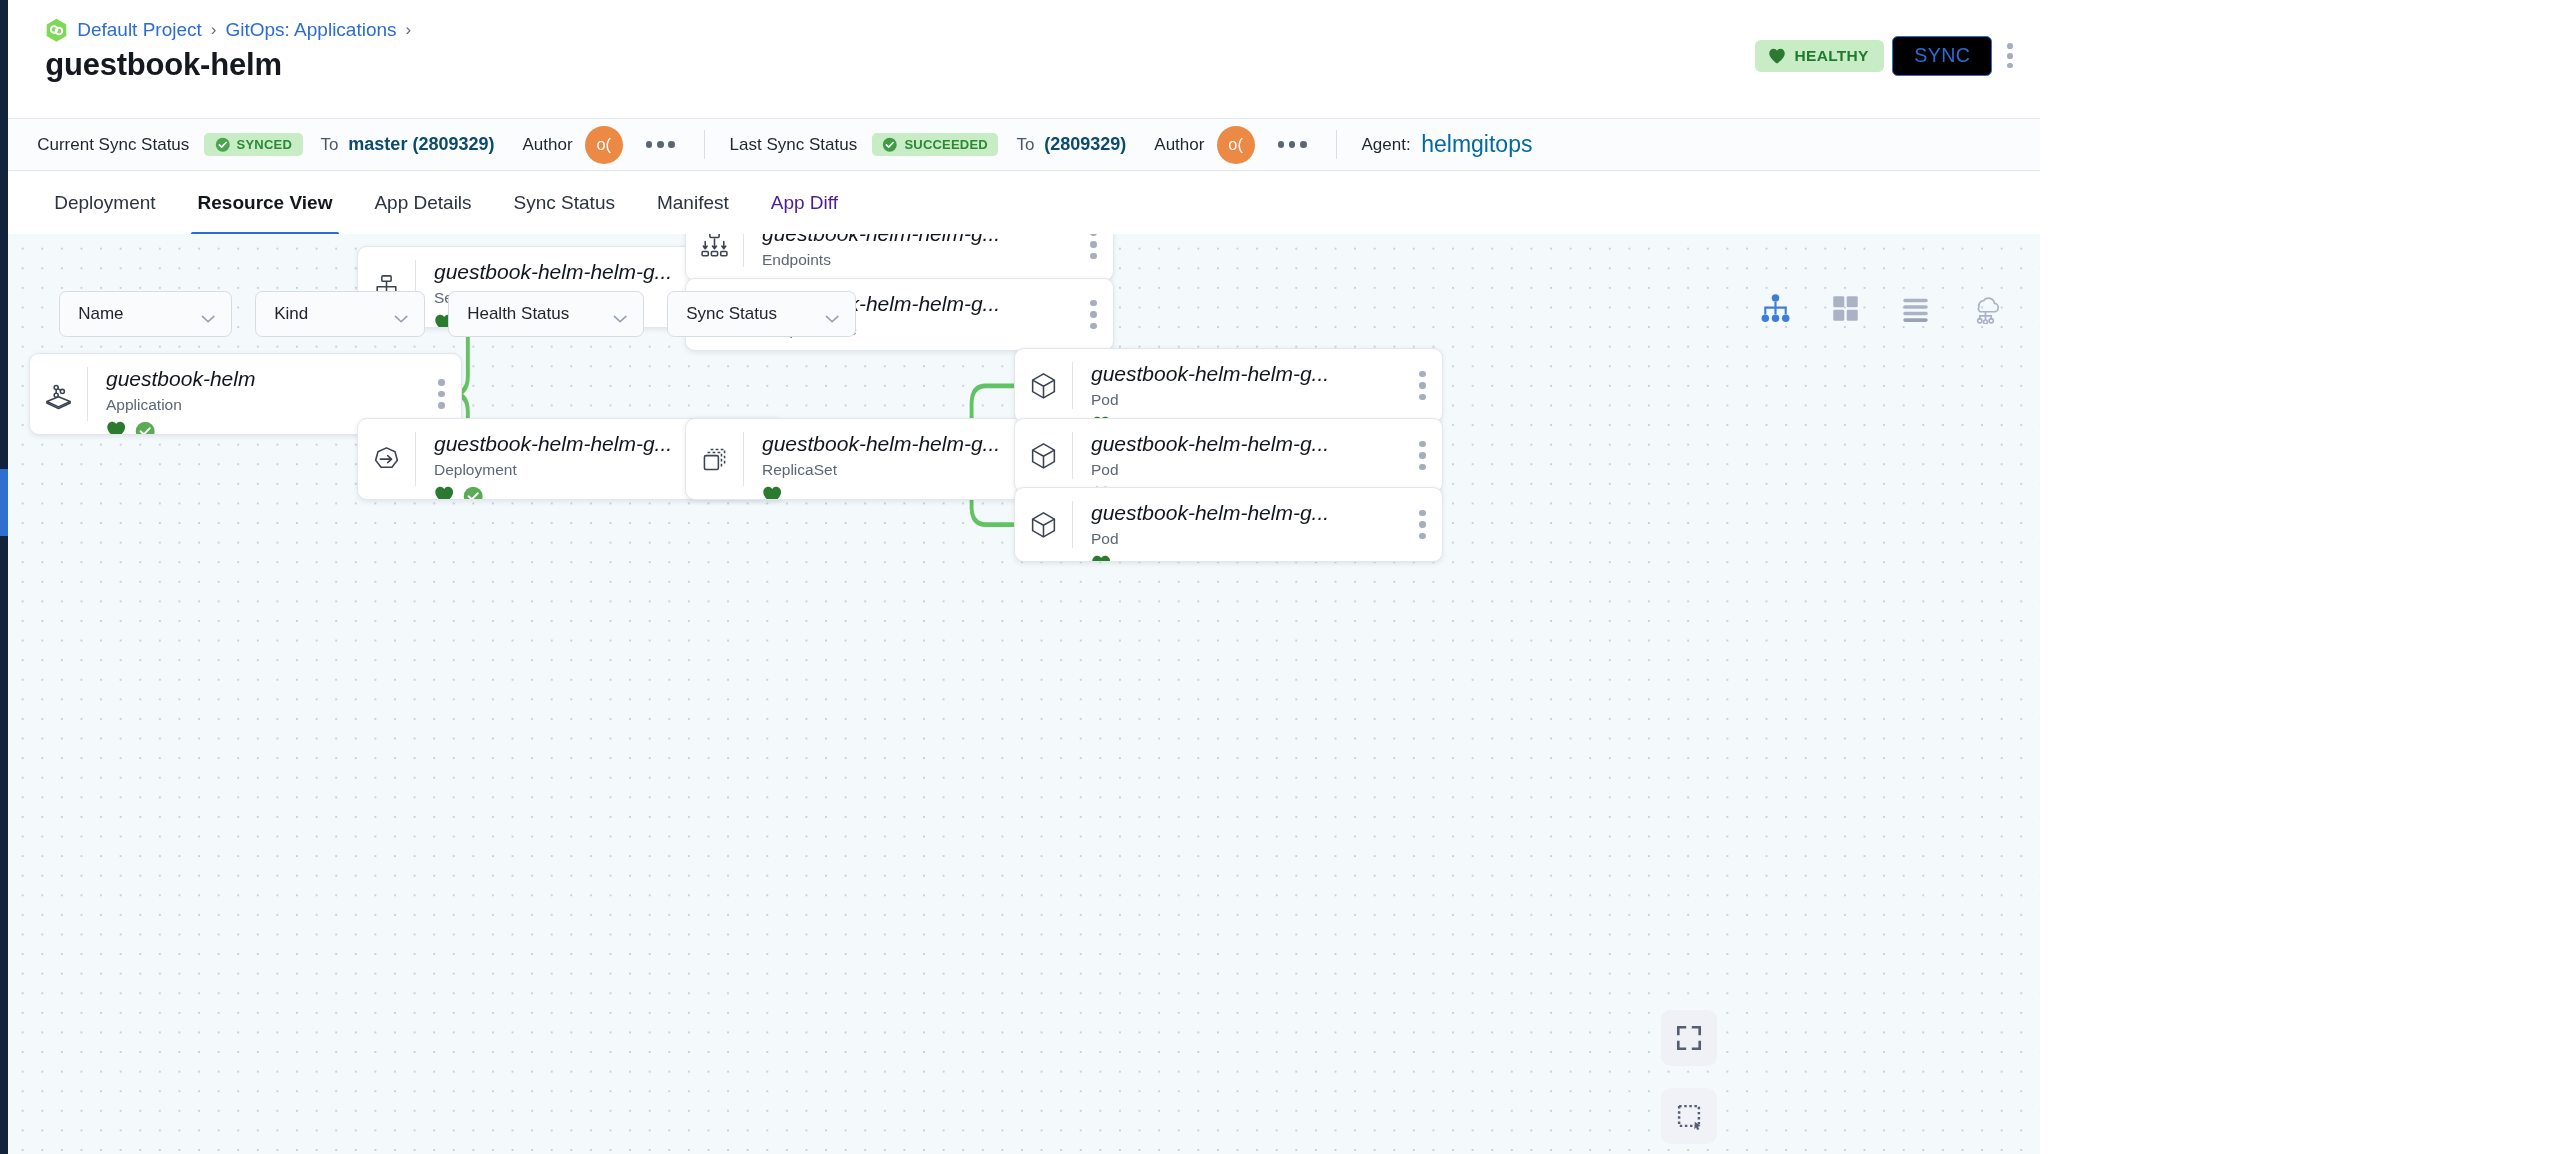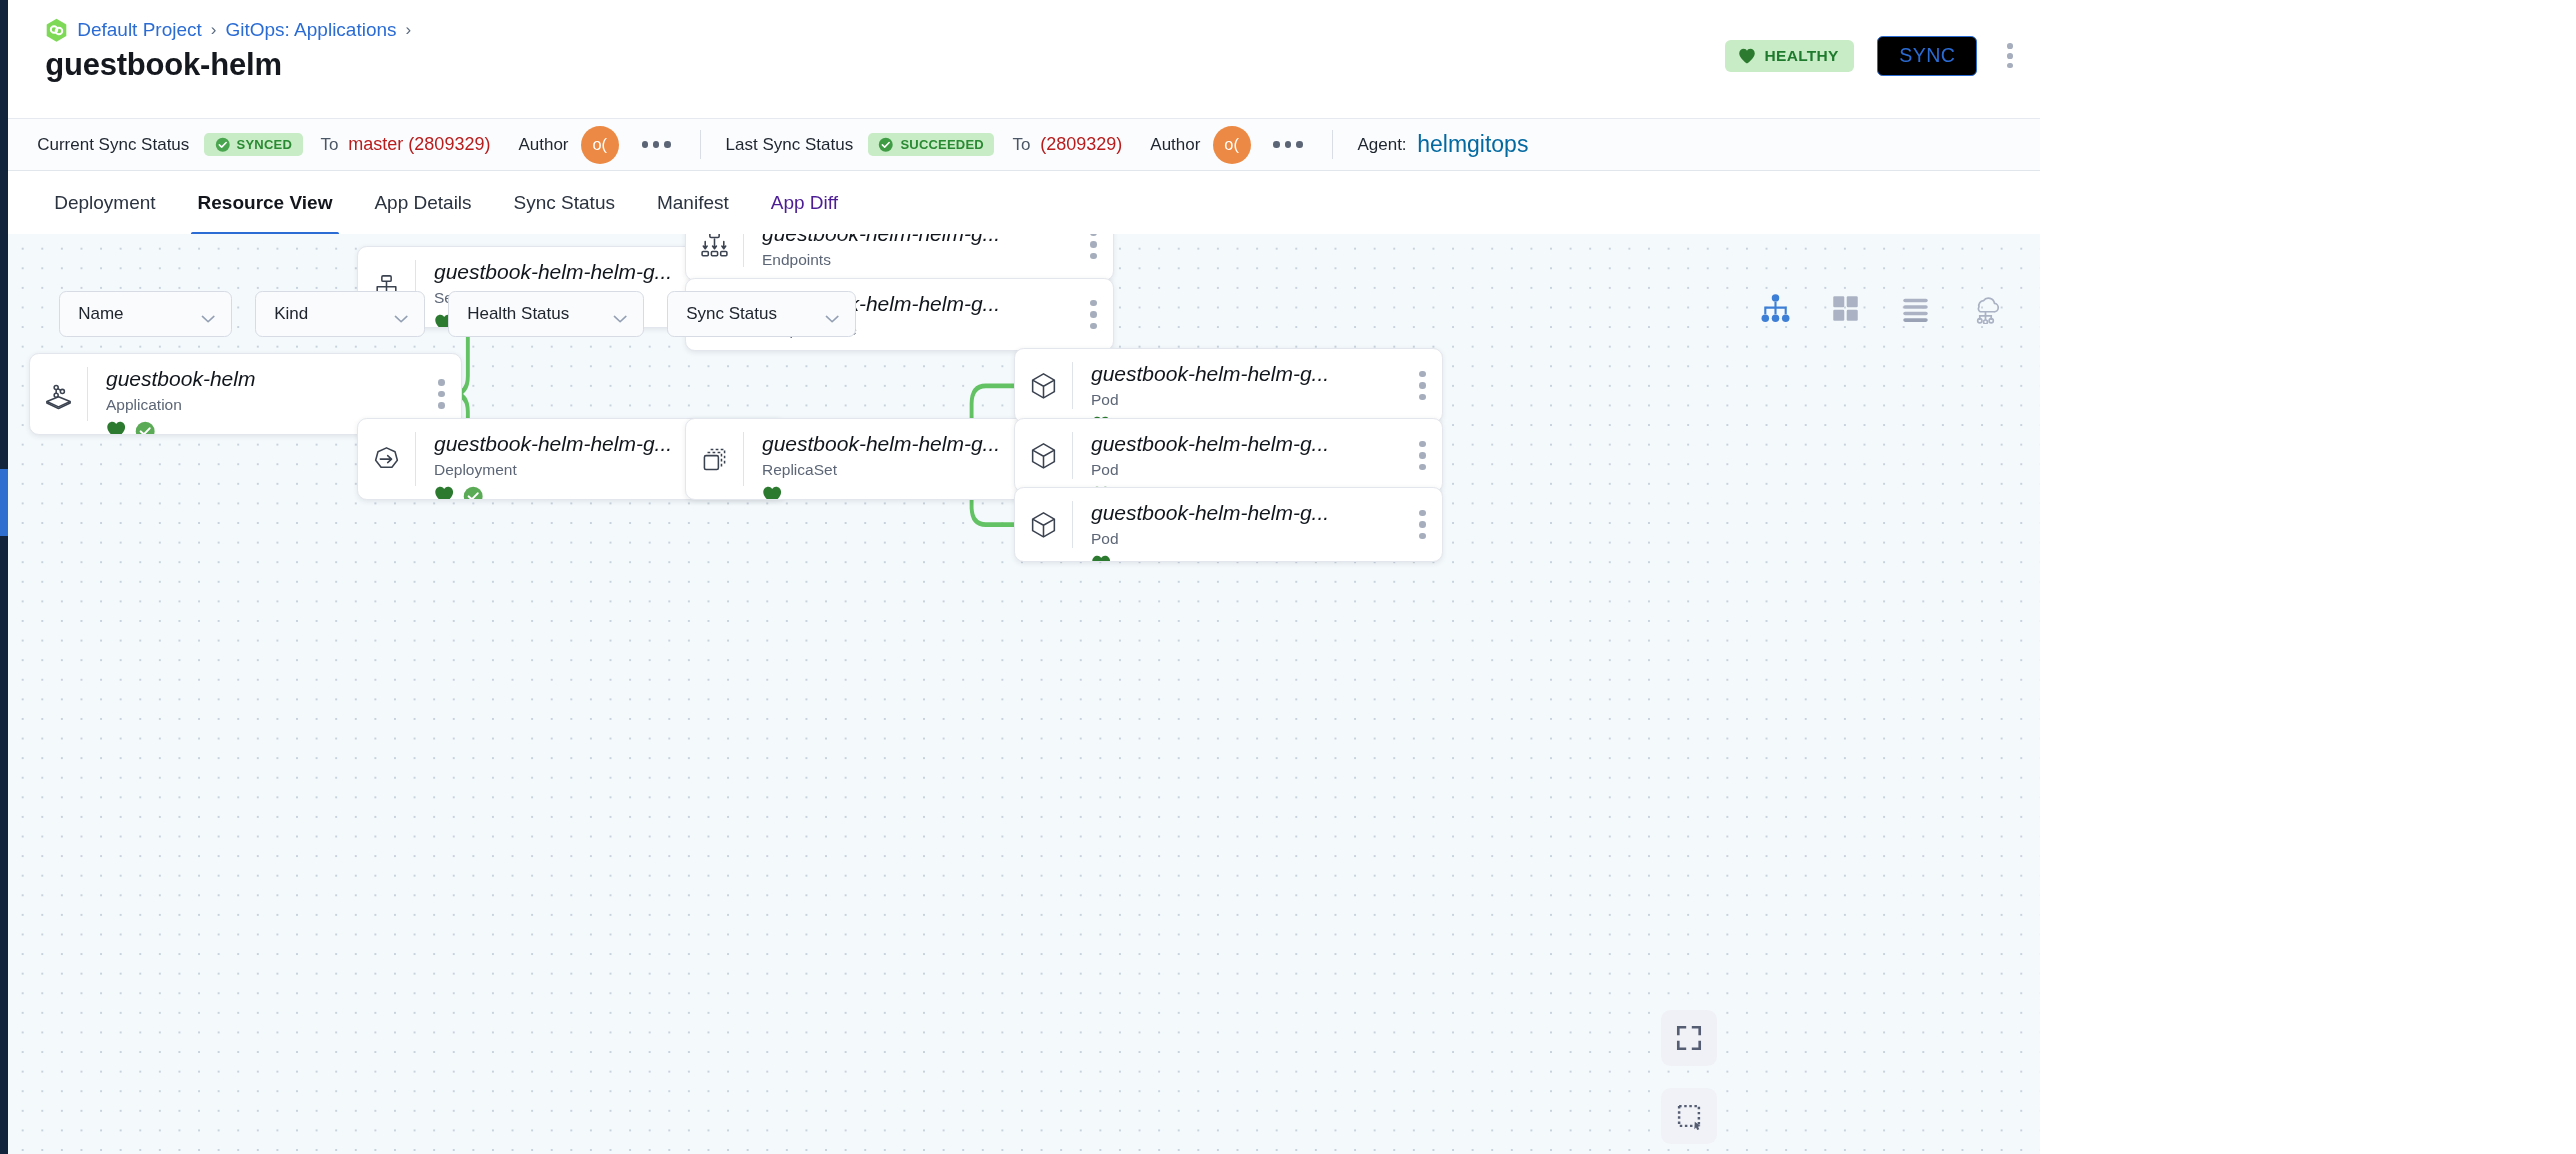--- a/index.html
+++ b/index.html
@@ -33,21 +33,21 @@
   }
   .proj-icon { width: 23px; height: 24.5px; flex: 0 0 auto; }
   .bc-link { color: #2b6cd4; font-size: 19px; cursor: pointer; }
   .bc-sep { color: #5c6b80; font-size: 17px; }
   .page-title {
     position: absolute; left: 37px; top: 47px;
     font-size: 31px; font-weight: bold; color: #15191f; letter-spacing: -0.2px;
   }
   .header-right {
     position: absolute; right: 21px; top: 36px;
-    display: flex; align-items: center; gap: 23px;
+    display: flex; align-items: center; gap: 8px;
   }
   .badge-healthy {
     display: flex; align-items: center; gap: 9px;
     background: #c8ecc5; border-radius: 5.7px;
     padding: 7.3px 15.5px 7.3px 13px;
     color: #1f7a2e; font-size: 15.5px; font-weight: bold; letter-spacing: 0.3px;
     cursor: pointer;
   }
   .heart { width: 18px; height: 16.3px; flex: 0 0 auto; }
   .btn-sync {
@@ -72,21 +72,21 @@
   }
   .st-label { font-size: 17px; color: #1f2630; white-space: nowrap; }
   .badge-sm {
     display: flex; align-items: center; gap: 6.5px;
     background: #c8ecc5; border-radius: 4.9px; padding: 4.1px 10.6px;
     color: #2a8a33; font-size: 13px; font-weight: bold; letter-spacing: 0.2px;
     margin-left: 14.7px; cursor: pointer;
   }
   .chk { width: 15.5px; height: 15.5px; flex: 0 0 auto; }
   .st-to { font-size: 17px; color: #4b5766; margin-left: 18px; }
-  .st-rev { font-size: 18px; color: #b91c1c; font-weight: normal; margin-left: 9.8px; cursor: pointer; }
+  .st-rev { font-size: 18px; color: #0c4a6e; font-weight: bold; margin-left: 9.8px; cursor: pointer; }
   .st-author { font-size: 17px; color: #1f2630; margin-left: 28px; }
   .avatar {
     width: 38px; height: 38px; border-radius: 50%;
     background: #ec8a45; color: #fff;
     display: flex; align-items: center; justify-content: center;
     font-size: 16.3px; margin-left: 12.2px; overflow: hidden; cursor: pointer;
   }
   .kebab-h { display: flex; gap: 4.9px; margin-left: 18px; cursor: pointer; padding: 4.9px; }
   .kebab-h i { width: 6.5px; height: 6.5px; border-radius: 50%; background: #5b6575; display:block; }
   .vdiv { width: 0.8px; height: 29px; background: #d9dee6; margin: 0 24.5px; }

